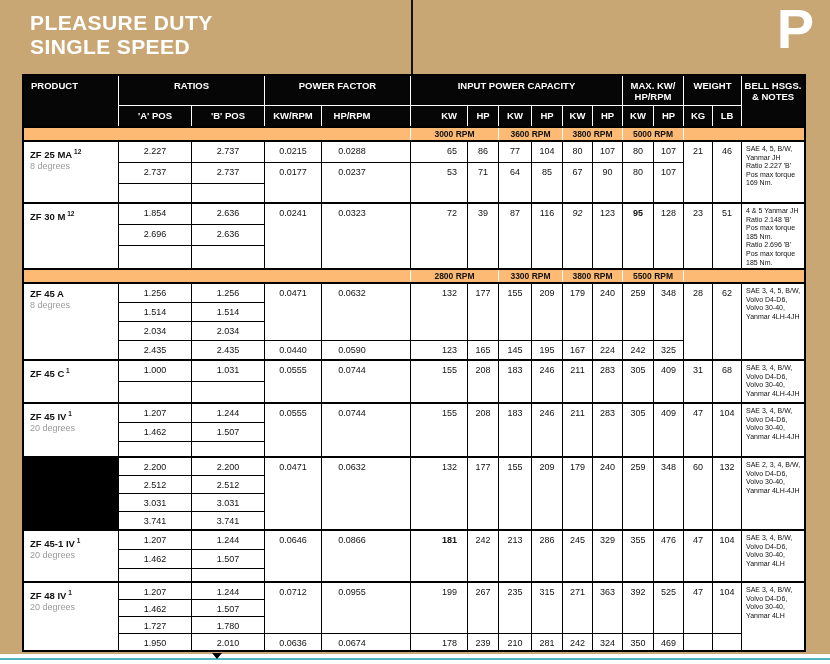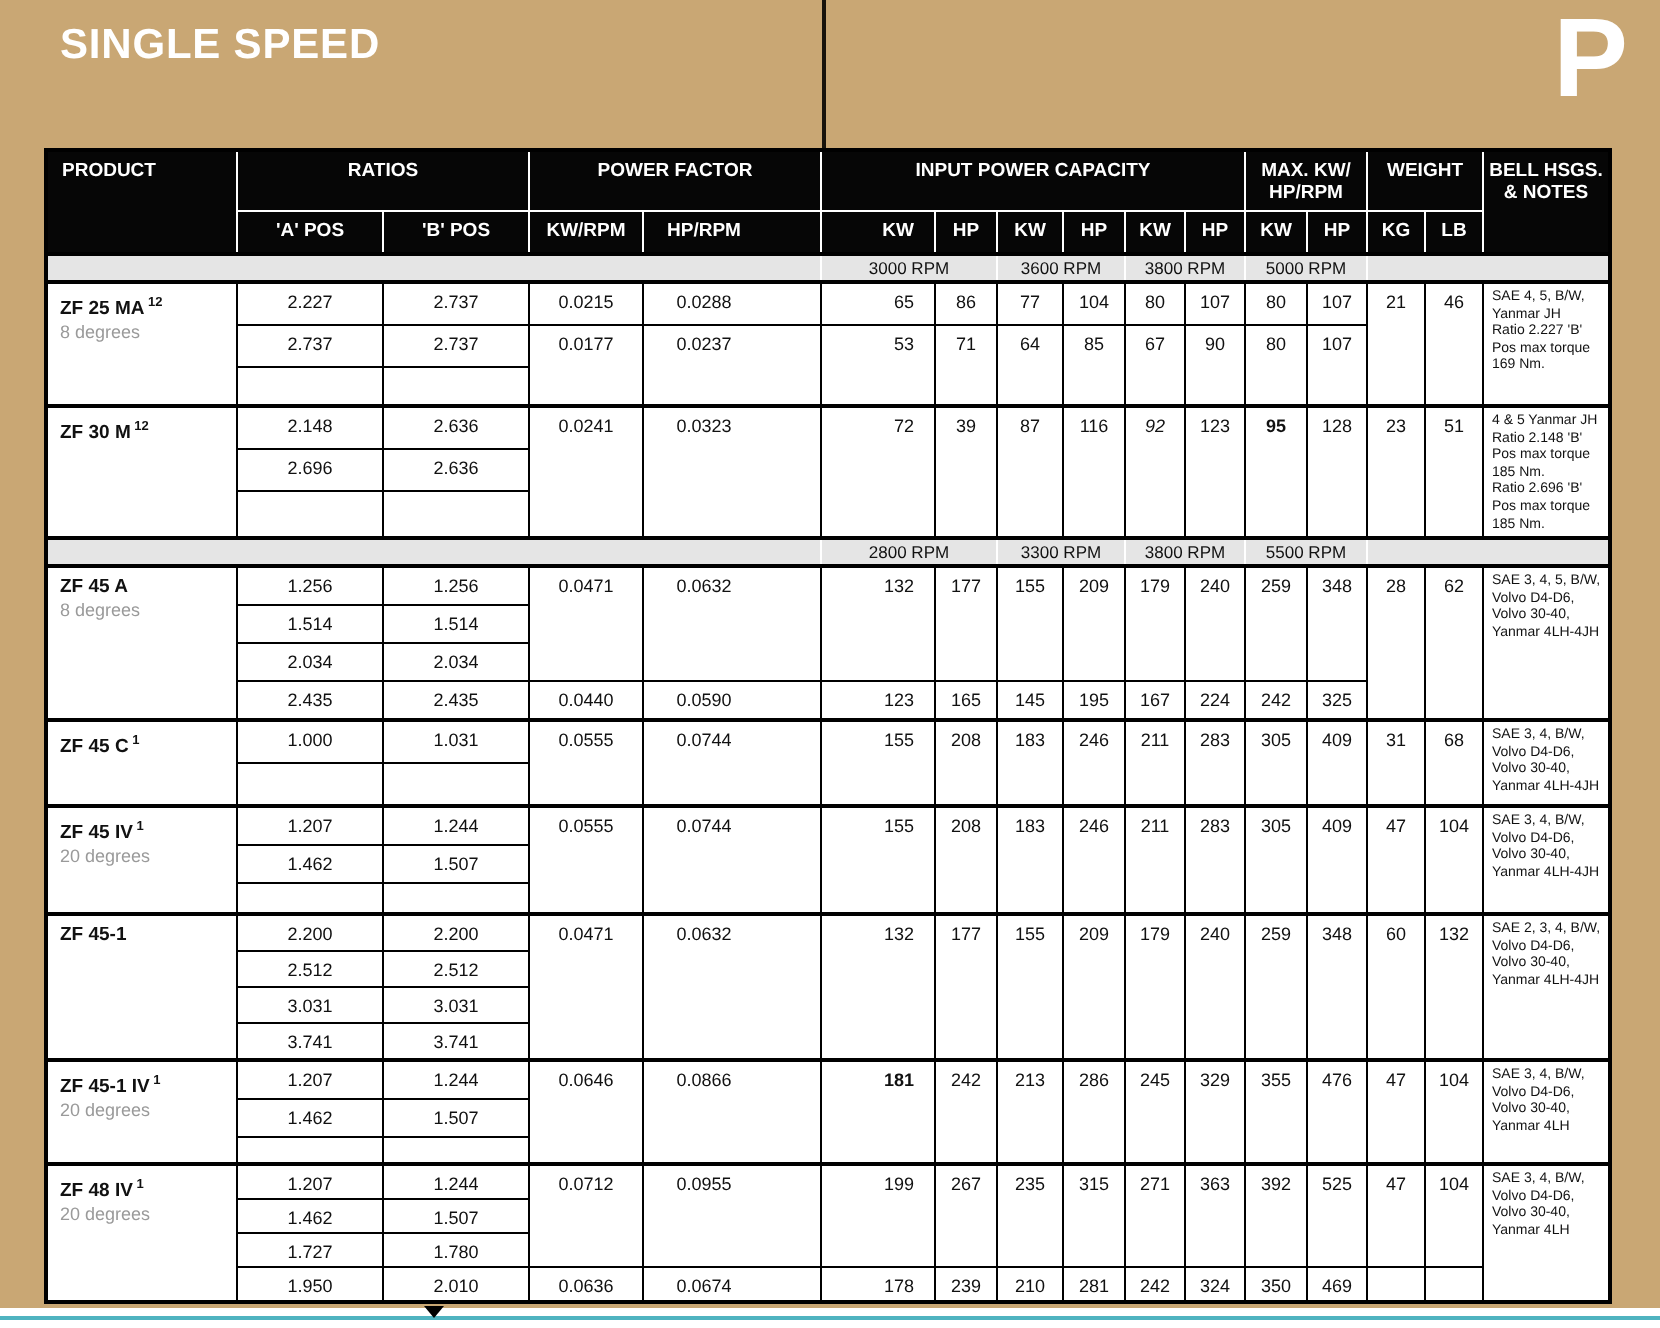--- a/index.html
+++ b/index.html
@@ -28,21 +28,21 @@
   .bgrid{background:#fff}
   .sgrid{background:transparent}
   .hcell{
     background:#060606;color:#fff;font-weight:bold;font-size:9.5px;
     display:flex;align-items:flex-start;justify-content:center;
     padding-top:5px;box-sizing:border-box;white-space:pre-line;text-align:center;
     line-height:10.5px;
   }
   .hcell.left{justify-content:flex-start;padding-left:7px}
   .bcell{
-    background:#e5e5e5;color:#111;font-weight:normal;font-size:8.5px;
+    background:#fdba74;color:#111;font-weight:bold;font-size:8.5px;
     display:flex;align-items:center;justify-content:center;white-space:nowrap;
   }
   .cell{
     background:#fff;color:#111;font-size:9px;
     display:flex;justify-content:center;align-items:flex-start;
     padding-top:4px;box-sizing:border-box;white-space:nowrap;
   }
   .kw1c{justify-content:flex-end;padding-right:10px}
   .hpr{padding-right:28px}
   .prod{
@@ -62,20 +62,21 @@
     position:absolute;left:212px;top:653px;width:0;height:0;
     border-left:5px solid transparent;border-right:5px solid transparent;
     border-top:6px solid #000;
   }
 </style>
 </head>
 <body>
 
 <div class="page">
   <div class="masthead-title">
+    <div>PLEASURE DUTY</div>
     <div>SINGLE SPEED</div>
   </div>
   <div class="corner-letter">P</div>
   <div class="vline"></div>
 
   <div class="twrap">
       <div class="grid hgrid" style="grid-template-columns: 94px 72px 72px 56px 88px 56px 30px 32px 30px 29px 29px 30px 29px 28px 28px 62px; grid-template-rows: 29px 20px;">
         <div class="hcell left" style="grid-area: 1 / 1 / span 2 / span 1;">PRODUCT</div>
         <div class="hcell" style="grid-area: 1 / 2 / span 1 / span 2;">RATIOS</div>
         <div class="hcell" style="grid-area: 1 / 4 / span 1 / span 2;">POWER FACTOR</div>
@@ -139,21 +140,21 @@
         <div class="cell" style="grid-area: 1 / 14 / span 3 / span 1;">21</div>
         <div class="cell" style="grid-area: 1 / 15 / span 3 / span 1;">46</div>
         <div class="notes" style="grid-area: 1 / 16 / span 3 / span 1;">SAE 4, 5, B/W,
 Yanmar JH
 Ratio 2.227 'B'
 Pos max torque
 169 Nm.</div>
       </div>
       <div class="grid sgrid" style="grid-template-columns: 94px 72px 72px 56px 88px 56px 30px 32px 30px 29px 29px 30px 29px 28px 28px 62px; grid-template-rows: 20px 20px 22px;">
         <div class="prod" style="grid-area: 1 / 1 / span 3 / span 1;"><span class="nm">ZF 30 M</span><span class="sup"> 12</span></div>
-        <div class="cell" style="grid-area: 1 / 2 / span 1 / span 1;">2.148</div>
+        <div class="cell" style="grid-area: 1 / 2 / span 1 / span 1;">1.854</div>
         <div class="cell" style="grid-area: 1 / 3 / span 1 / span 1;">2.636</div>
         <div class="cell" style="grid-area: 2 / 2 / span 1 / span 1;">2.696</div>
         <div class="cell" style="grid-area: 2 / 3 / span 1 / span 1;">2.636</div>
         <div class="cell" style="grid-area: 3 / 2 / span 1 / span 1;"></div>
         <div class="cell" style="grid-area: 3 / 3 / span 1 / span 1;"></div>
         <div class="cell" style="grid-area: 1 / 4 / span 3 / span 1;">0.0241</div>
         <div class="cell hpr" style="grid-area: 1 / 5 / span 3 / span 1;">0.0323</div>
         <div class="cell kw1c" style="grid-area: 1 / 6 / span 3 / span 1;">72</div>
         <div class="cell" style="grid-area: 1 / 7 / span 3 / span 1;">39</div>
         <div class="cell" style="grid-area: 1 / 8 / span 3 / span 1;">87</div>
@@ -259,21 +260,20 @@
         <div class="cell" style="grid-area: 1 / 12 / span 3 / span 1;">305</div>
         <div class="cell" style="grid-area: 1 / 13 / span 3 / span 1;">409</div>
         <div class="cell" style="grid-area: 1 / 14 / span 3 / span 1;">47</div>
         <div class="cell" style="grid-area: 1 / 15 / span 3 / span 1;">104</div>
         <div class="notes" style="grid-area: 1 / 16 / span 3 / span 1;">SAE 3, 4, B/W,
 Volvo D4-D6,
 Volvo 30-40,
 Yanmar 4LH-4JH</div>
       </div>
       <div class="grid sgrid" style="grid-template-columns: 94px 72px 72px 56px 88px 56px 30px 32px 30px 29px 29px 30px 29px 28px 28px 62px; grid-template-rows: 17px 17px 17px 17px;">
-        <div class="prod" style="grid-area: 1 / 1 / span 4 / span 1;"><span class="nm">ZF 45-1</span></div>
         <div class="cell" style="grid-area: 1 / 2 / span 1 / span 1;">2.200</div>
         <div class="cell" style="grid-area: 1 / 3 / span 1 / span 1;">2.200</div>
         <div class="cell" style="grid-area: 2 / 2 / span 1 / span 1;">2.512</div>
         <div class="cell" style="grid-area: 2 / 3 / span 1 / span 1;">2.512</div>
         <div class="cell" style="grid-area: 3 / 2 / span 1 / span 1;">3.031</div>
         <div class="cell" style="grid-area: 3 / 3 / span 1 / span 1;">3.031</div>
         <div class="cell" style="grid-area: 4 / 2 / span 1 / span 1;">3.741</div>
         <div class="cell" style="grid-area: 4 / 3 / span 1 / span 1;">3.741</div>
         <div class="cell" style="grid-area: 1 / 4 / span 4 / span 1;">0.0471</div>
         <div class="cell hpr" style="grid-area: 1 / 5 / span 4 / span 1;">0.0632</div>

